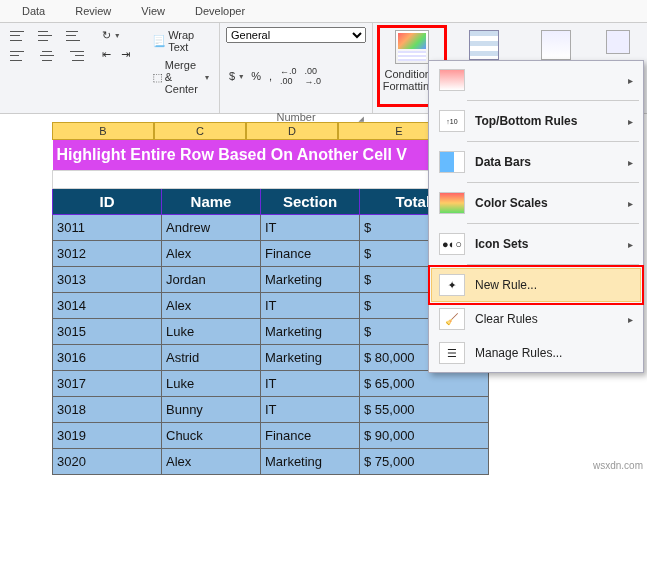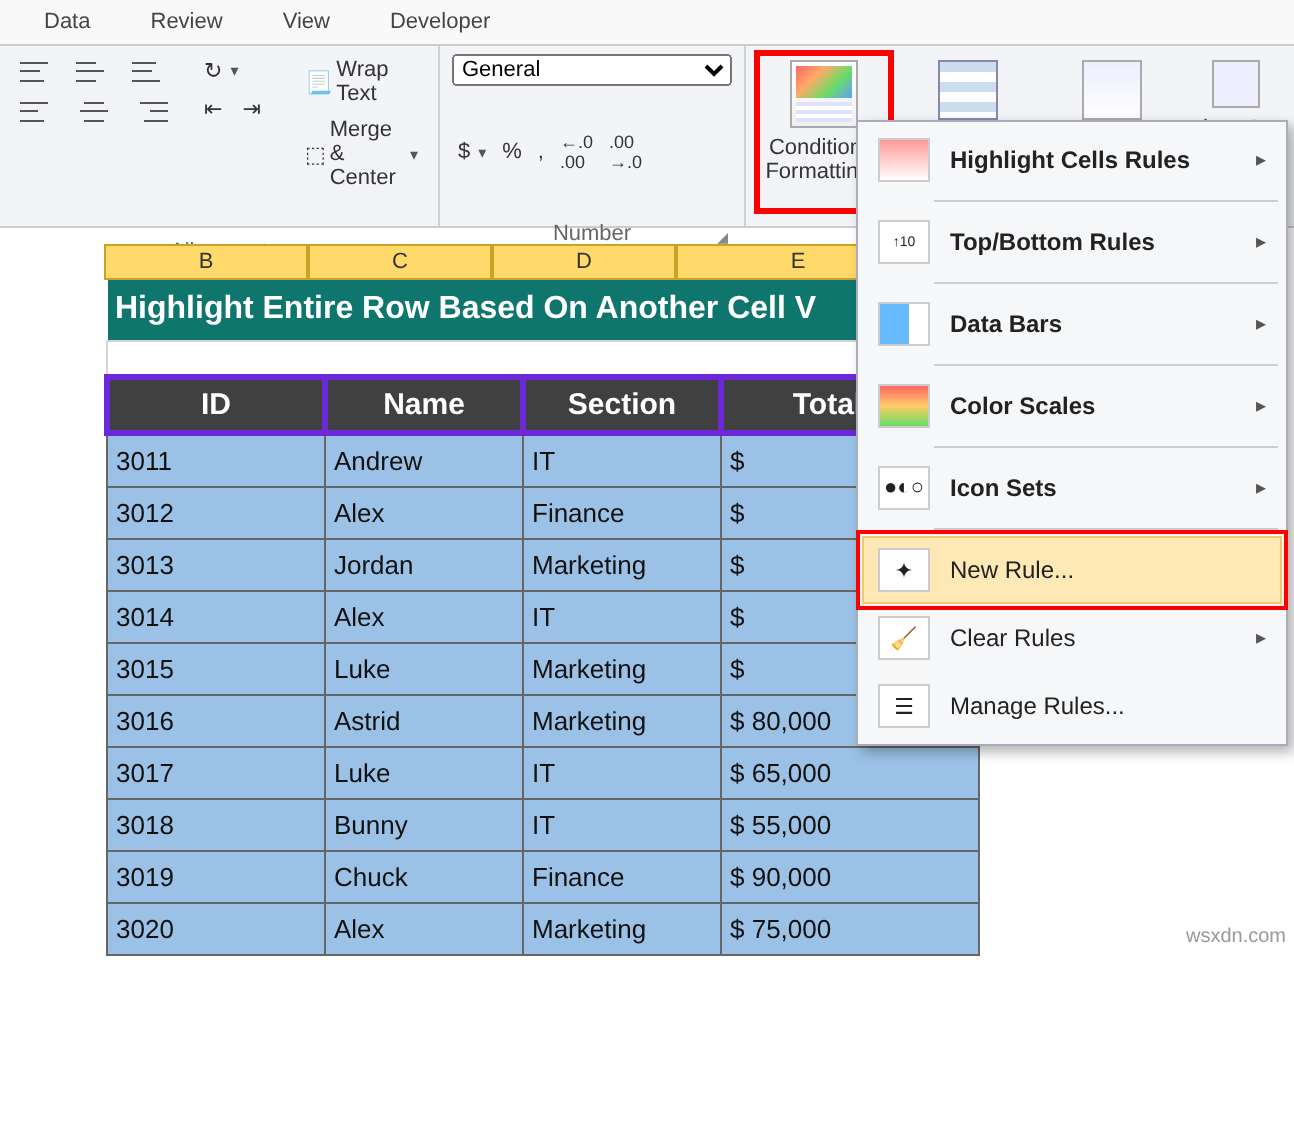--- a/index.html
+++ b/index.html
@@ -22,22 +22,22 @@
 .dropdown-arrow::after { content: "▾"; font-size: 8px; margin-left: 2px; color: #555; }
 .sheet-area { position: relative; padding-top: 8px; }
 .col-headers { display: flex; margin-left: 52px; }
 .colh { border: 1px solid #d4d4d4; background: #f3f3f3; text-align: center; font-size: 11px; padding: 2px 0; }
 .colh.sel { background: #ffda6a; border-color: #c9a227; }
 .wb { width: 100px; }
 .wc { width: 90px; }
 .wd { width: 90px; }
 .we { width: 120px; }
 table.data { border-collapse: collapse; margin-left: 52px; margin-top: 0; }
-.banner td { background: #0f766e; color: #fff; font-size: 16px; font-weight: bold; text-align: left; padding: 6px 4px; border-right: 1px solid #9ec2e0; }
-.hdr td { background: #404040; color: #fff; font-size: 15px; font-weight: bold; text-align: center; padding: 4px 2px; border: 3px solid #6d28d9; }
+.banner td { background: #d946ef; color: #fff; font-size: 16px; font-weight: bold; text-align: left; padding: 6px 4px; border-right: 1px solid #9ec2e0; }
+.hdr td { background: #0c4a6e; color: #fff; font-size: 15px; font-weight: bold; text-align: center; padding: 4px 2px; border: 1px solid #6d28d9; }
 .cell { background: #9bc2e6; border: 1px solid #666; padding: 3px 4px; font-size: 13px; color: #111; height: 19px; }
 .menu { position: absolute; left: 428px; top: 37px; width: 210px; background: #f6f7f9; border: 1px solid #aab; box-shadow: 3px 3px 6px rgba(0,0,0,.3); padding: 2px; z-index: 10; }
 .menu-item { display: flex; align-items: center; gap: 10px; padding: 6px 8px; font-size: 12px; color: #222; position: relative; }
 .menu-item .ico { width: 24px; height: 20px; display: flex; align-items: center; justify-content: center; border: 1px solid #ccc; background: #fff; font-size: 11px; }
 .menu-item.sub::after { content: "▸"; position: absolute; right: 8px; font-size: 10px; color: #555; }
 .menu-sep { height: 1px; background: #ccc; margin: 3px 2px 3px 36px; }
 .menu-item.hover { background: #fde8b6; border: 1px solid #f5c869; padding: 5px 7px; }
 .menu-highlight { outline: 2px solid #ff0000; outline-offset: 1px; }
 .side-cell { position: absolute; left: 528px; top: 84px; width: 96px; }
 .side-hdr { background: #00b050; color: #fff; font-size: 15px; font-weight: bold; text-align: center; padding: 4px 2px; border: 1px solid #888; }
@@ -159,21 +159,20 @@
       <span class="btn big" style="width:40px">
         <span style="width:22px;height:22px;border:1px solid #aaa;background:#eef"></span>
         <span class="lab dropdown-arrow">Insert</span>
       </span>
     </div>
   </div>
 
   <div class="menu">
     <div class="menu-item sub">
       <span class="ico" style="background:linear-gradient(#f99,#fff)"></span>
-      <span style="font-weight:bold">Highlight Cells Rules</span>
     </div>
     <div class="menu-sep"></div>
     <div class="menu-item sub">
       <span class="ico" style="font-size:7px">↑10</span>
       <span style="font-weight:bold">Top/Bottom Rules</span>
     </div>
     <div class="menu-sep"></div>
     <div class="menu-item sub">
       <span class="ico" style="background:linear-gradient(90deg,#6bf 60%,#fff 60%)"></span>
       <span style="font-weight:bold">Data Bars</span>

